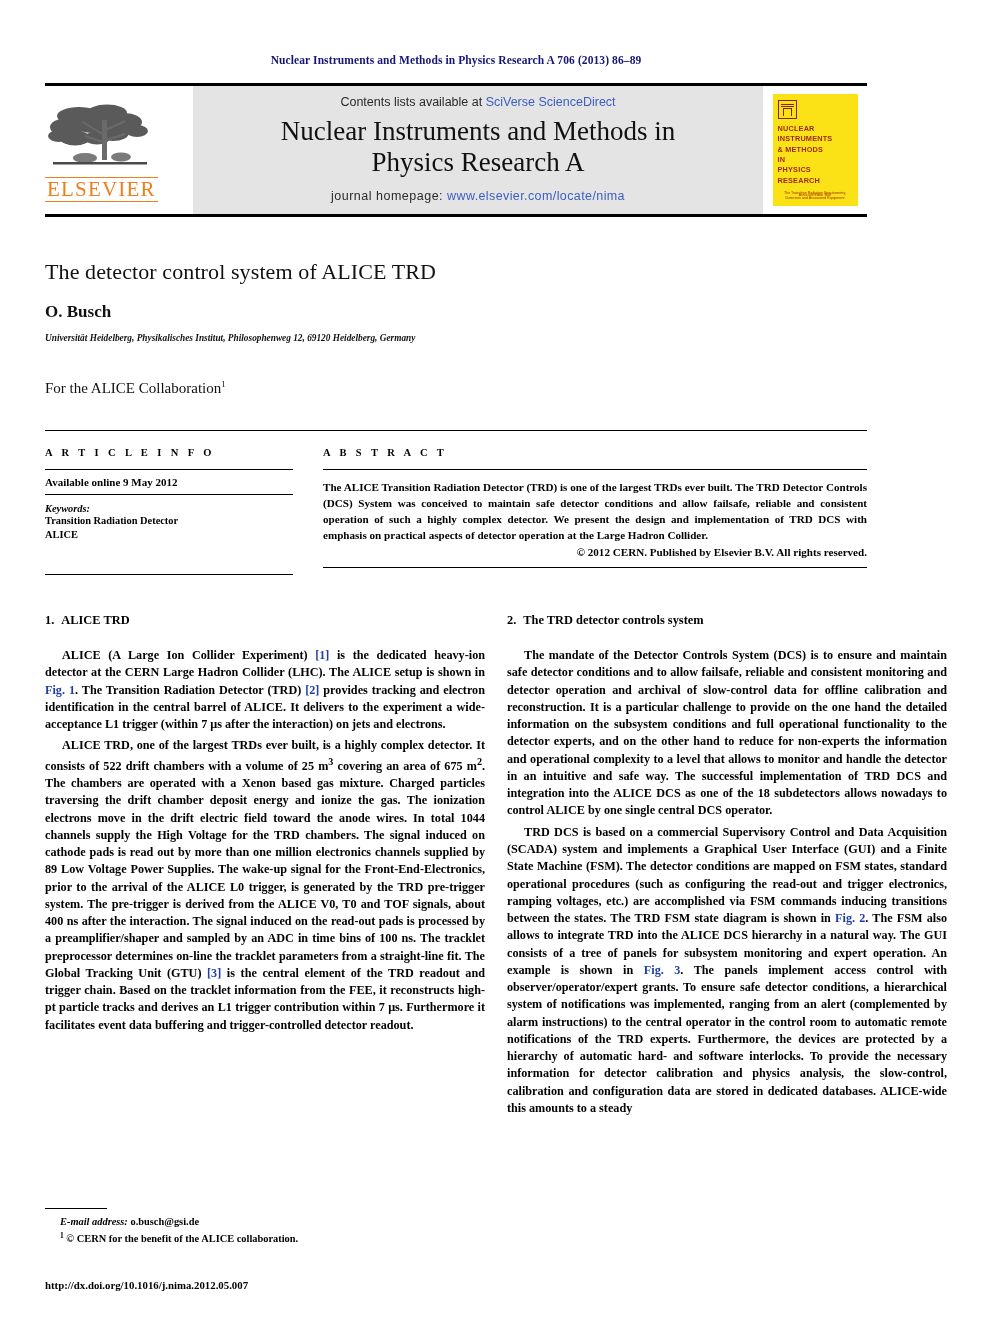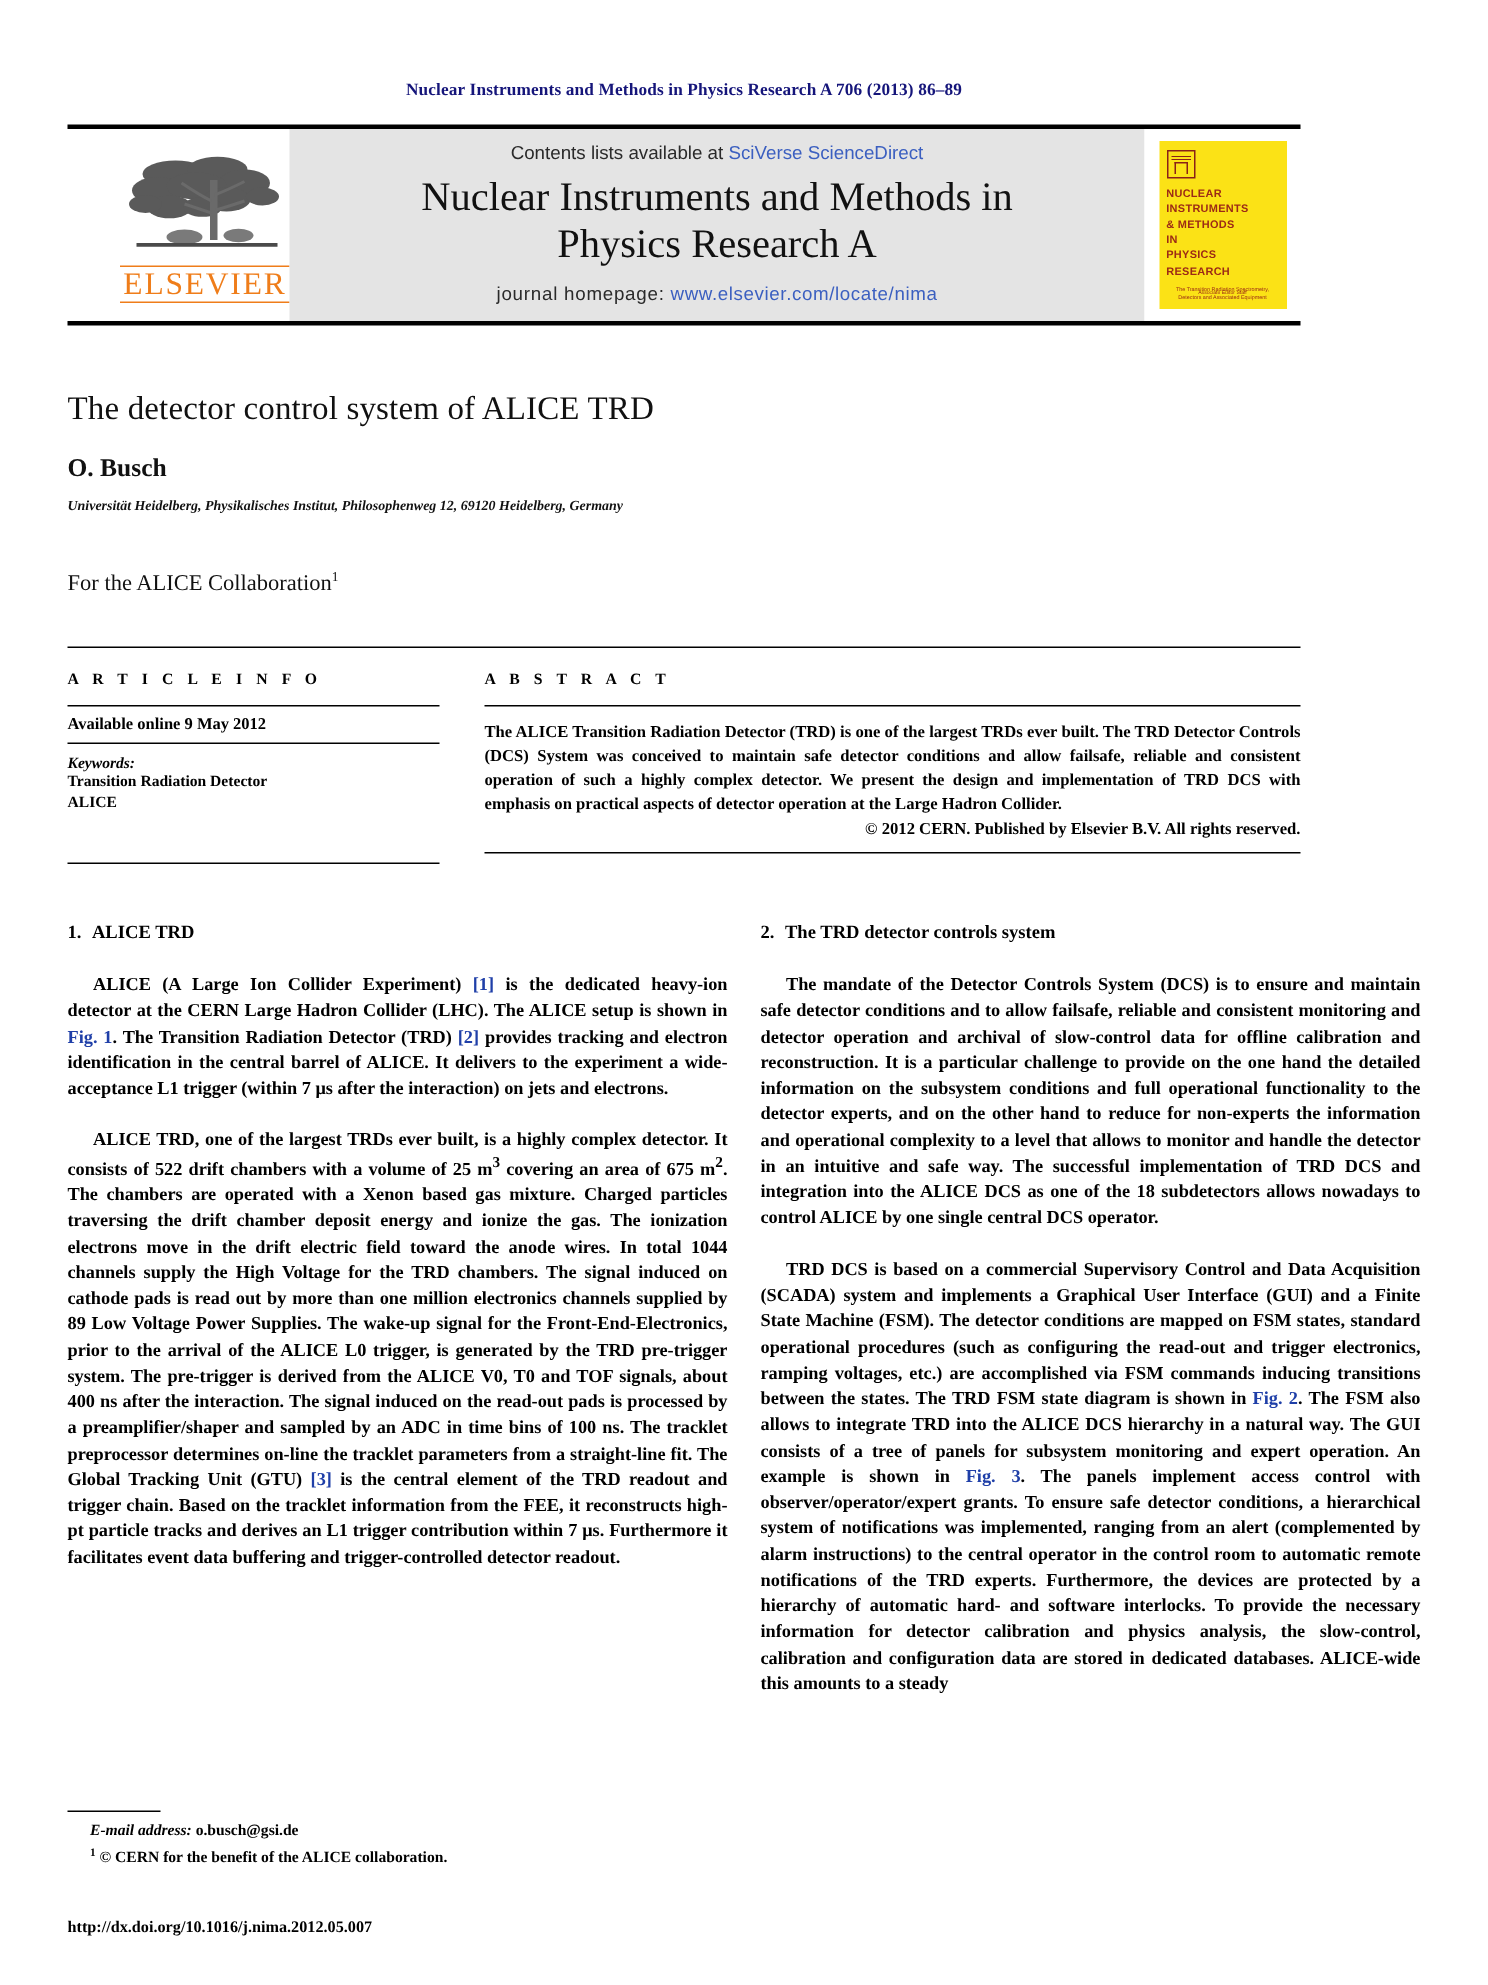--- a/index.html
+++ b/index.html
@@ -43,21 +43,21 @@
     display: flex;
     align-items: stretch;
     position: relative;
   }
   .logo-cell {
     width: 148px;
     flex: 0 0 148px;
     background: #fff;
     display: flex;
     flex-direction: column;
-    align-items: flex-end;
+    align-items: flex-start;
     justify-content: center;
     padding-top: 2px;
     box-sizing: border-box;
   }
   .tree-svg { display:block; }
   .elsevier-word {
     font-family: "Liberation Serif", serif;
     font-size: 21px;
     color: #ef7d1a;
     letter-spacing: 1.2px;
@@ -276,21 +276,21 @@
   .para {
     font-family: "Liberation Serif", serif;
     font-weight: bold;
     font-size: 12.2px;
     line-height: 1.415;
     text-align: justify;
     text-indent: 17px;
     margin: 0;
     color: #000;
   }
-  .para + .para { margin-top: 17px; }
+  .para + .para { margin-top: 4px; }
   .ref { color: #1f3fa8; }
   .figref { color: #1f3fa8; }
 
   
   .footnote-area {
     position: absolute;
     left: 45px;
     bottom: 76px;
     width: 440px;
   }

